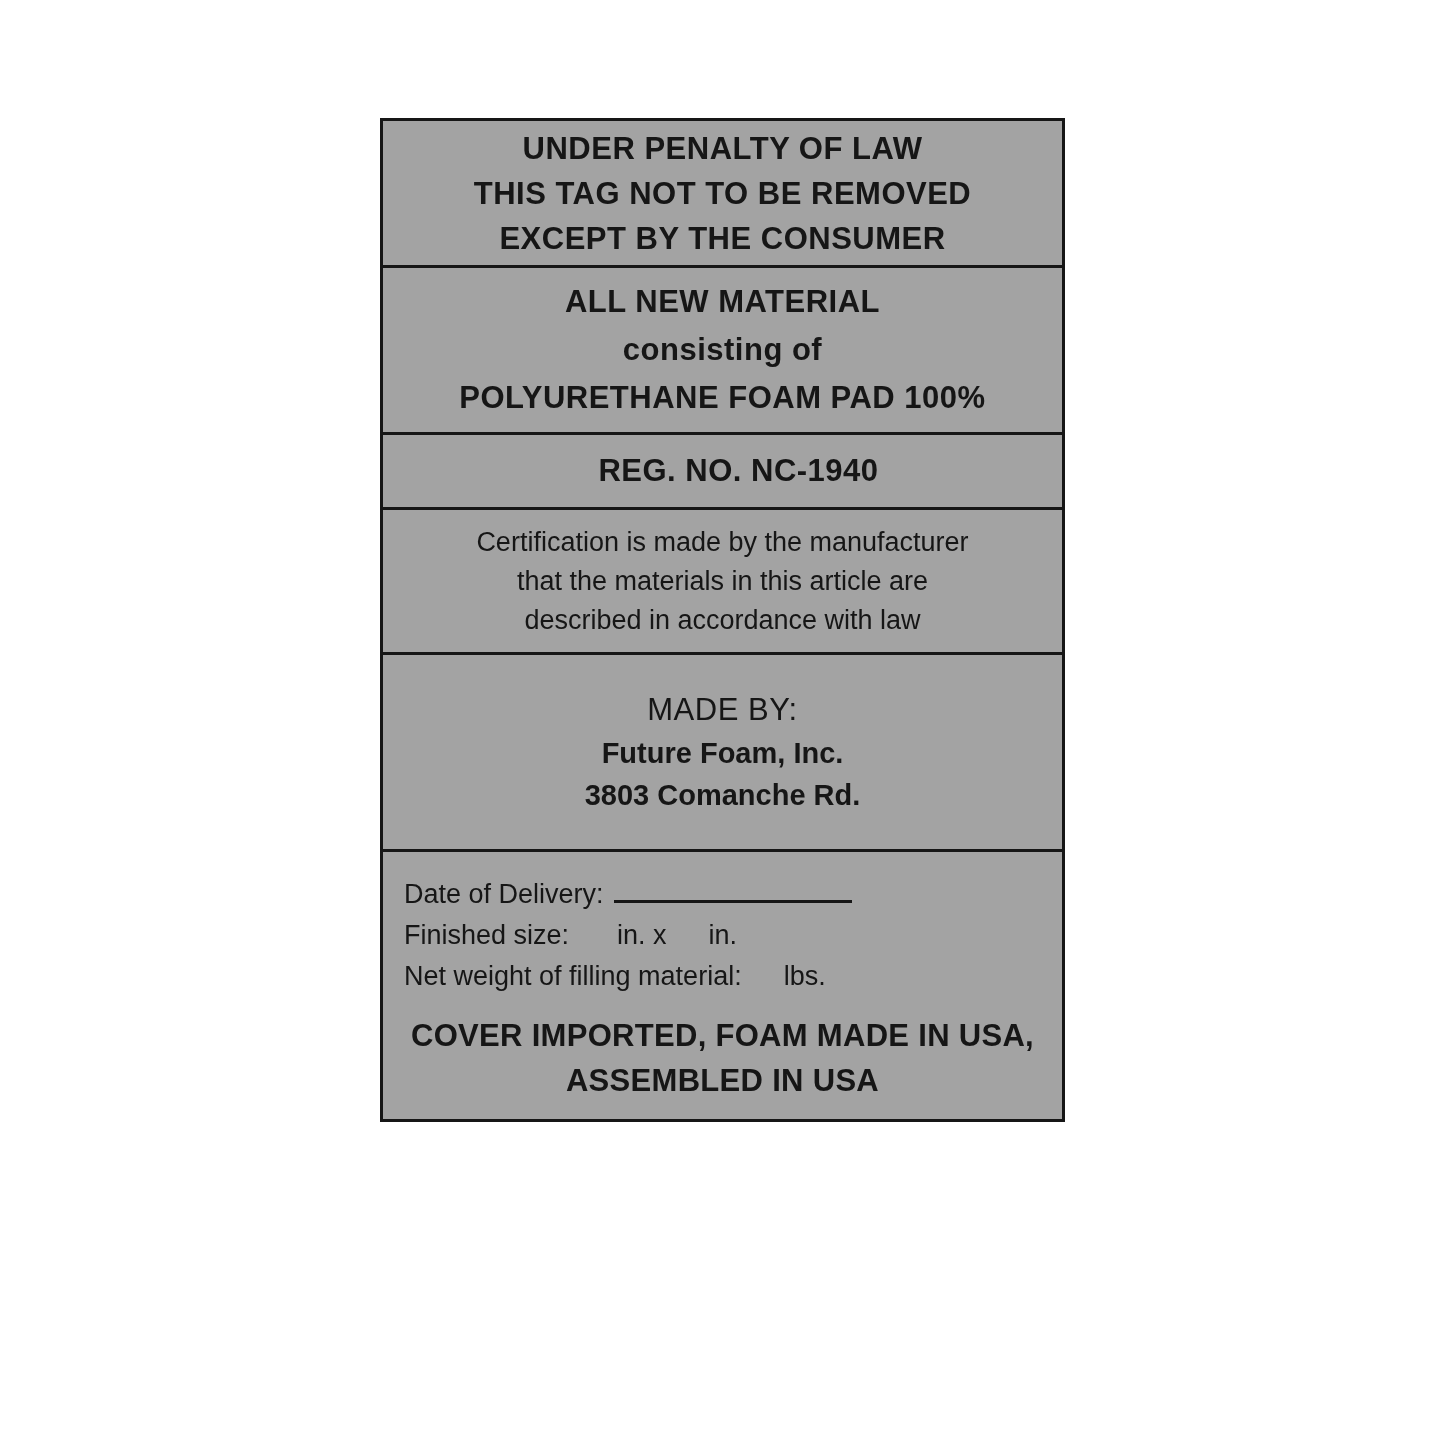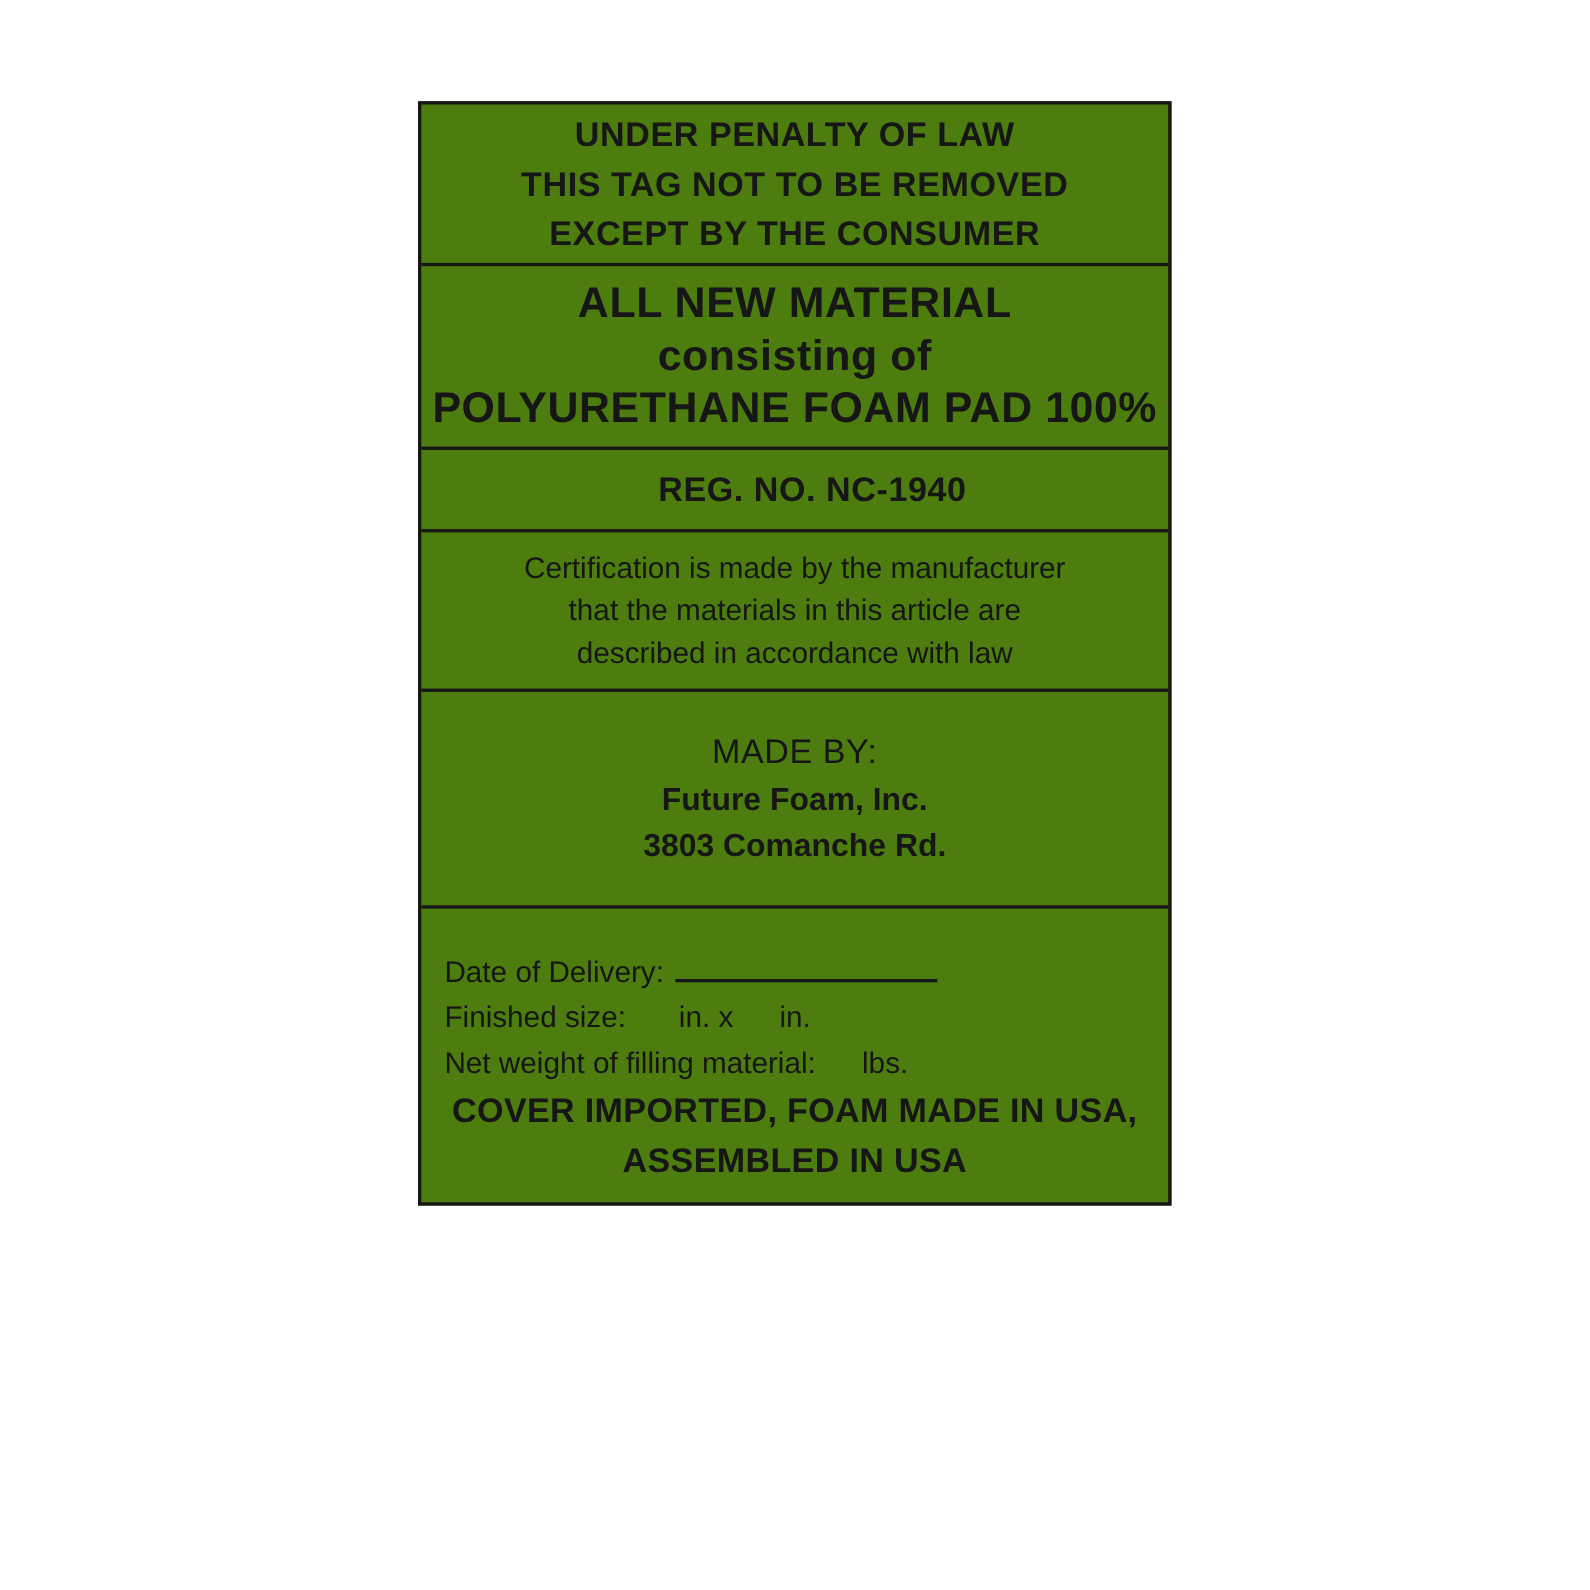--- a/index.html
+++ b/index.html
@@ -13,23 +13,23 @@
     height: 1445px;
     background: #ffffff;
     overflow: hidden;
     font-family: "Liberation Sans", sans-serif;
     color: #161616;
   }
   .law-label {
     box-sizing: border-box;
     width: 685px;
     height: 1004px;
-    margin: 92px auto 0 auto;
+    margin: 118px auto 0 auto;
     border: 3px solid #161616;
-    background: #4d7c0f;
+    background: #a3a3a3;
     display: flex;
     flex-direction: column;
   }
   .row {
     box-sizing: border-box;
     border-bottom: 3px solid #161616;
     display: flex;
     flex-direction: column;
     justify-content: center;
     align-items: center;
@@ -38,21 +38,21 @@
   .row-penalty {
     height: 147px;
     font-weight: bold;
     font-size: 31px;
     line-height: 45px;
     letter-spacing: 0.5px;
   }
   .row-material {
     height: 167px;
     font-weight: bold;
-    font-size: 39px;
+    font-size: 31px;
     line-height: 48px;
     letter-spacing: 0.5px;
   }
   .row-reg {
     height: 75px;
     font-weight: bold;
     font-size: 31px;
     letter-spacing: 0.5px;
     padding-left: 32px;
   }
@@ -72,21 +72,21 @@
   }
   .madeby-line {
     font-size: 29px;
     line-height: 42px;
     font-weight: bold;
   }
   .row-bottom {
     flex: 1;
     border-bottom: none;
     display: flex;
-    justify-content: flex-end;
+    justify-content: space-between;
     align-items: stretch;
     text-align: left;
     padding: 22px 0 16px 0;
   }
   .fields {
     padding-left: 21px;
     font-size: 27px;
     line-height: 41px;
   }
   .field-line { white-space: nowrap; }

